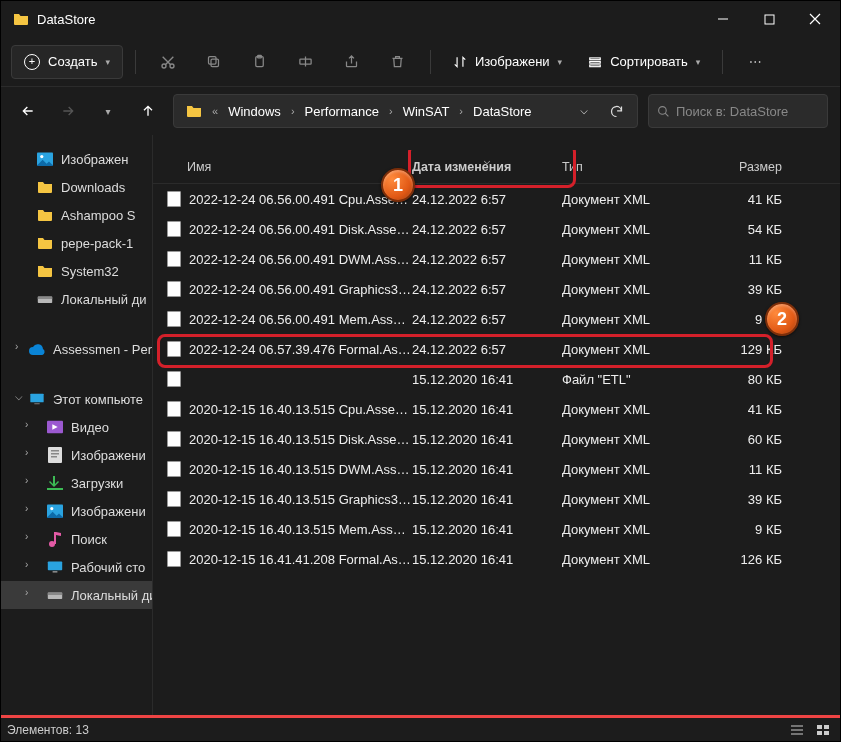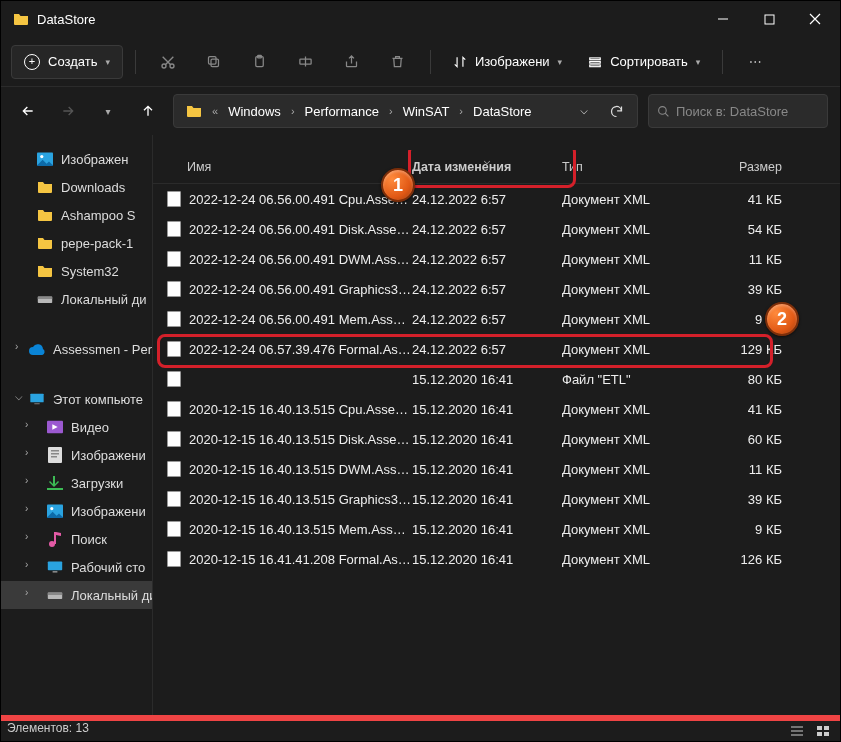--- a/index.html
+++ b/index.html
@@ -214,22 +214,22 @@
     border: 2px solid #7a2e0a;
     color: #fff; font-weight: bold; font-size: 18px;
     display: flex; align-items: center; justify-content: center;
     pointer-events: none;
     box-shadow: 0 1px 3px rgba(0,0,0,.6), inset 0 2px 3px rgba(255,255,255,.3);
   }
 
   
   .statusbar {
     height: 26px;
-    border-top: 6px solid #ef4444;
-    display: flex; 
+    border-top: 3px solid #ef4444;
+    display: flex; align-items: center;
     padding: 0 6px;
     font-size: 12px;
     color: #ccc;
     background: #1c1c1c;
   }
   .statusbar .right {
     margin-left: auto; display: flex; gap: 4px; align-items: center;
   }
   .view-toggle {
     width: 22px; height: 18px;

